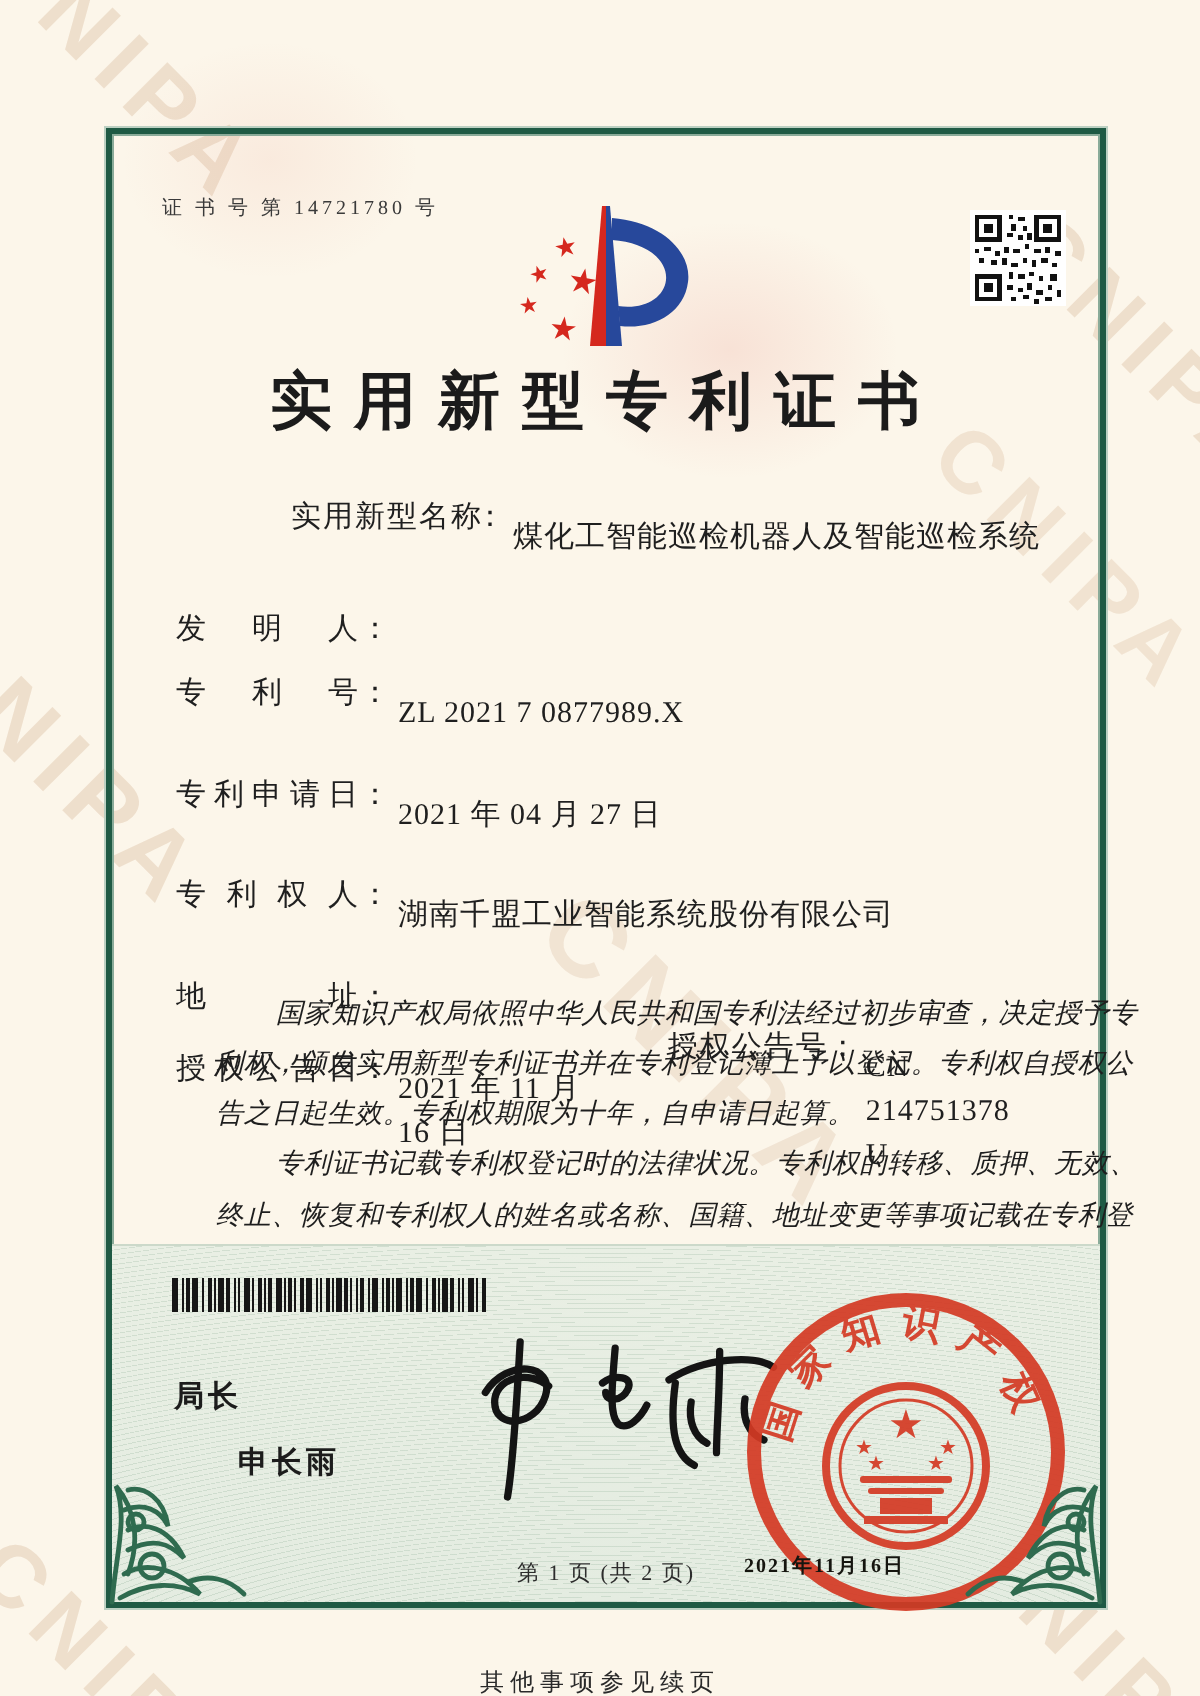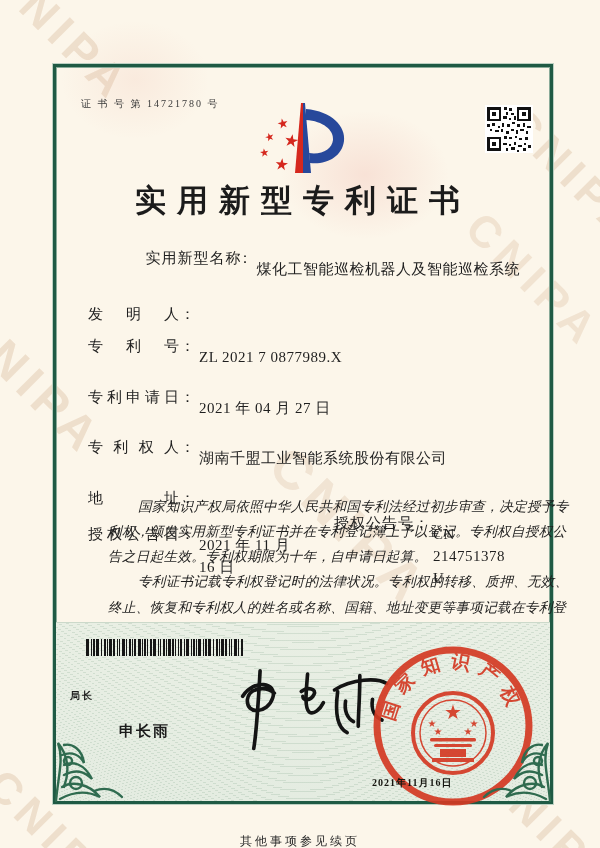--- a/index.html
+++ b/index.html
@@ -67,21 +67,21 @@
   
   .band{
     position:absolute;left:0;right:0;bottom:0;height:178px;
     background:
       repeating-radial-gradient(ellipse 1100px 420px at 50% 145%,
         rgba(116,156,128,.20) 0 1px, rgba(0,0,0,0) 1px 6px),
       linear-gradient(#e9efe4,#e4ece1);
     border-top:1px solid #ccd9ca;
   }
   .barcode{position:absolute;left:30px;top:16px;width:158px;height:17px;}
-  .sig-title{position:absolute;left:14px;top:66px;font-size:10px;font-weight:bold;
+  .sig-title{position:absolute;left:31px;top:66px;font-size:15px;font-weight:bold;
     font-family:"Liberation Sans","DejaVu Sans",sans-serif;color:#1c1c1c;letter-spacing:2px;}
   .sig-name{position:absolute;left:31px;top:99px;font-size:15px;font-weight:bold;
     font-family:"Liberation Sans","DejaVu Sans",sans-serif;color:#1c1c1c;letter-spacing:2px;padding-left:32px;}
   .signature{position:absolute;left:160px;top:40px;width:180px;height:95px;}
   .seal{position:absolute;left:312px;top:18px;width:170px;height:170px;}
   .seal-date{
     position:absolute;left:316px;top:138px;width:170px;text-align:left;
     font-size:10px;font-weight:bold;color:#15150f;letter-spacing:1px;margin-top:15px;
   }
   .page-footer{
@@ -295,16 +295,17 @@
         <path d="M2,76 C4,52 10,34 4,18 C14,30 16,46 10,62"></path>
         <path d="M6,74 C20,66 34,66 46,72 C34,58 18,56 8,62"></path>
         <path d="M10,50 C22,44 30,46 38,54 C30,38 18,36 10,40"></path>
         <path d="M8,30 C18,26 26,30 30,38 C28,24 18,18 10,20"></path>
         <circle cx="22" cy="58" r="6"></circle>
         <circle cx="14" cy="36" r="4"></circle>
         <path d="M40,66 C50,62 60,64 68,72"></path>
       </g>
     </svg>
 
+    <div class="page-footer">第 1 页 (共 2 页)</div>
   </div>
 </div>
 
 <div class="note">其他事项参见续页</div>
 
 </body></html>

